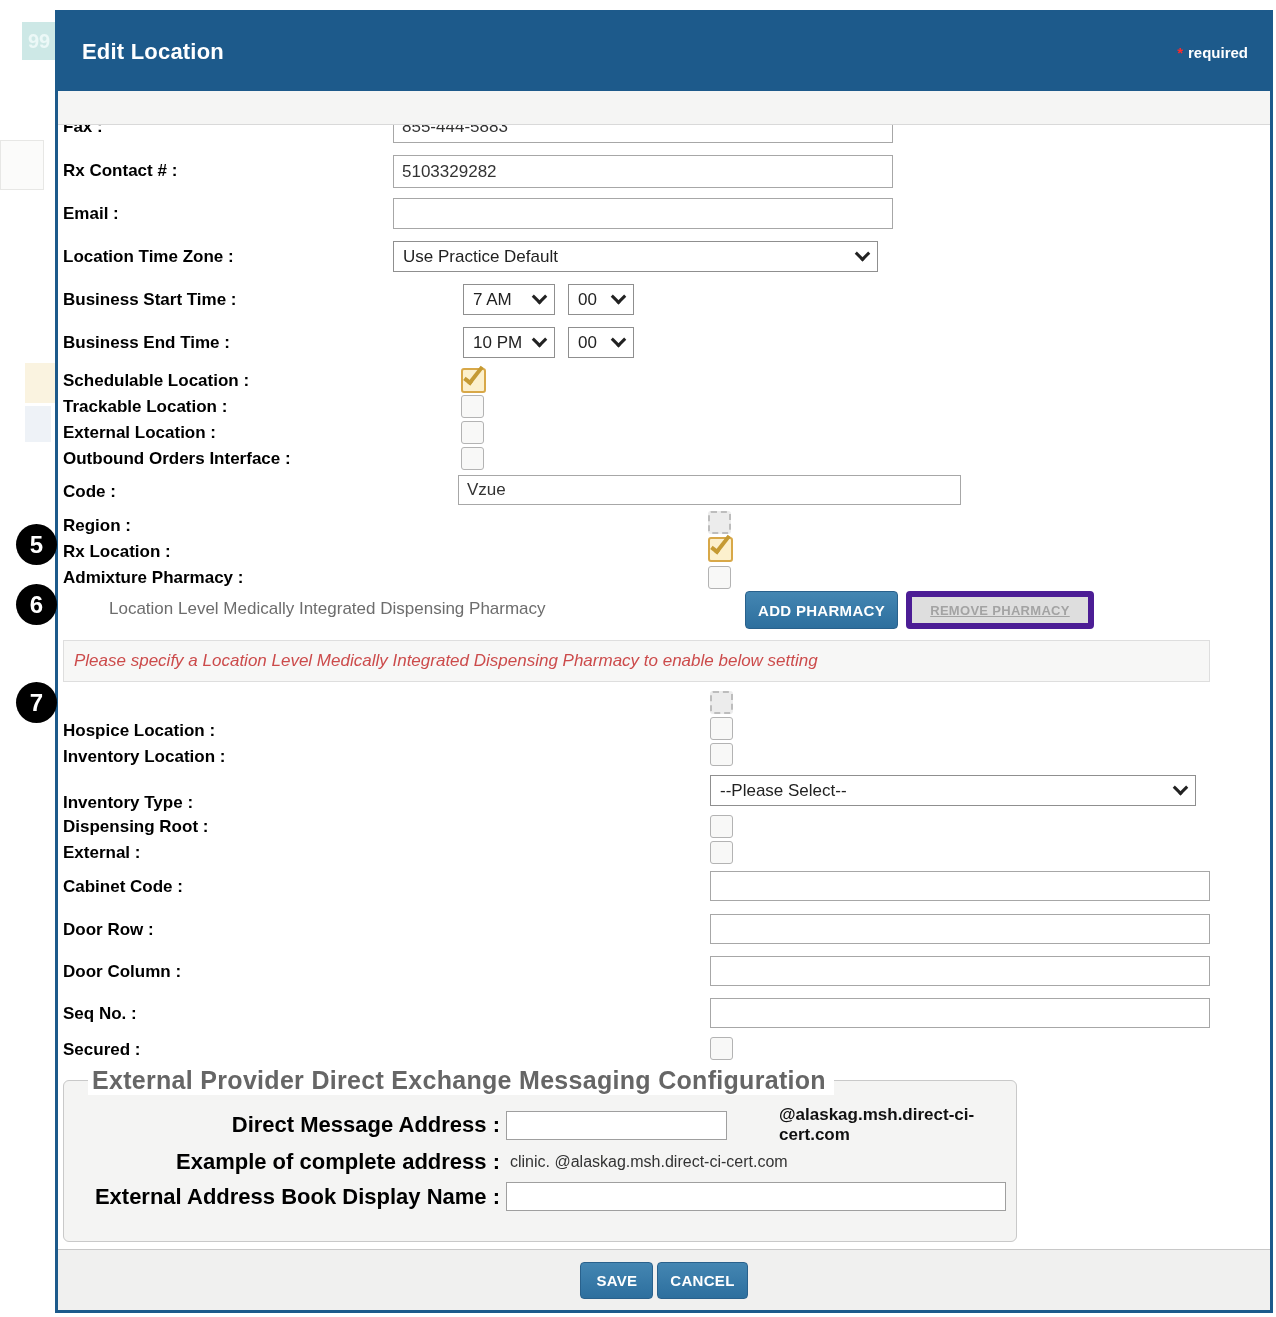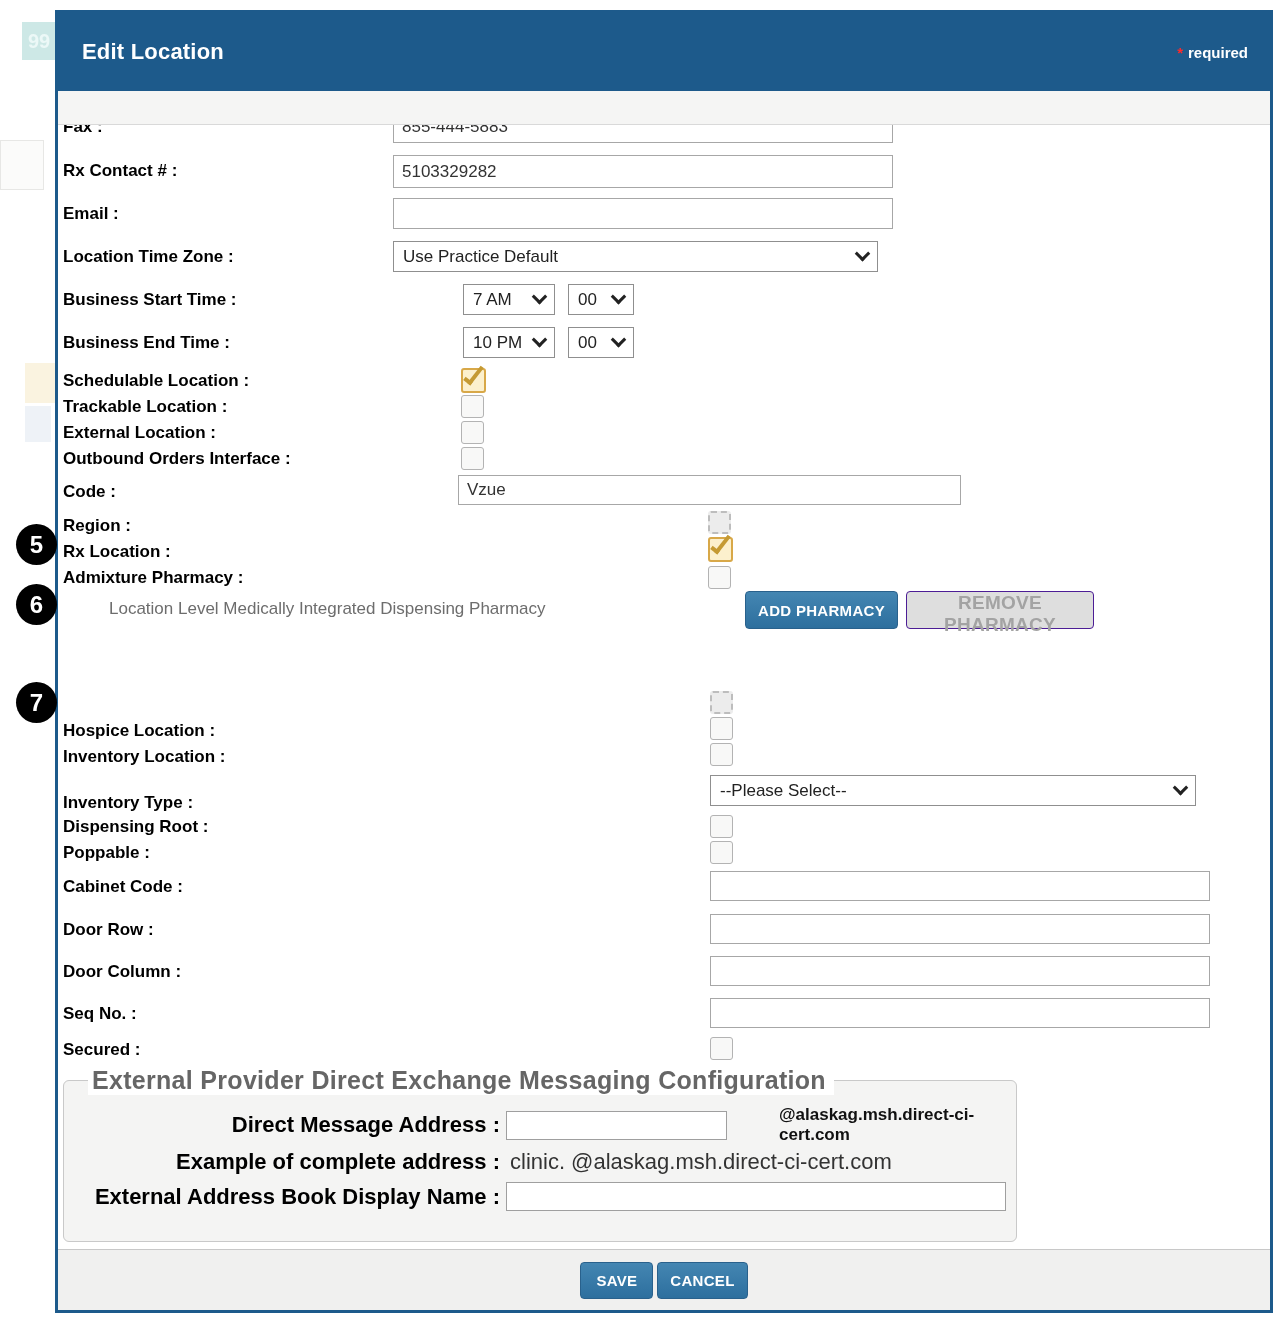--- a/index.html
+++ b/index.html
@@ -51,23 +51,23 @@
         border-radius:3px; background:#f8f8f7; }
   .cb.checked { width:25px; height:25px; background:#fcf0cd; border:2px solid #d8a848; }
   .cb.disabled { border:2px dashed #bdbdbd; background:#ececec; }
   .check { position:absolute; left:6px; top:-7px; width:9px; height:22px;
            border-right:4px solid #c59a33; border-bottom:4px solid #c59a33;
            transform:rotate(38deg); }
 
   .btn-blue { background:linear-gradient(#4486b2,#2d6f9e); color:#fff; font-weight:bold;
               font-size:15px; border:1px solid #29618c; border-radius:4px;
               font-family:"Liberation Sans", sans-serif; letter-spacing:.3px; cursor:pointer; }
-  .btn-disabled { background:#dedede; color:#a3a3a3; font-weight:bold; font-size:19px;
-                  border:1px solid #4c1d95; border-radius:4px;
-                  font-family:"Liberation Sans", sans-serif; letter-spacing:.3px; }
+  .btn-disabled { background:#dedede; color:#a3a3a3; font-weight:bold; font-size:13px;
+                  border:6px solid #4c1d95; border-radius:4px;
+                  font-family:"Liberation Sans", sans-serif; letter-spacing:.3px;text-decoration:underline; }
 
   .add-btn    { position:absolute; left:687px; top:466px; width:153px; height:38px; }
   .remove-btn { position:absolute; left:848px; top:466px; width:188px; height:38px; }
 
   .warning { position:absolute; left:5px; top:515px; width:1147px; height:42px;
              background:#f7f7f6; border:1px solid #dedede; color:#cc4b4b;
              font-style:italic; font-size:17px; display:flex; align-items:center;
              padding-left:10px; }
 
   
@@ -77,21 +77,21 @@
   .msg-fieldset legend { margin-left:14px; padding:0 8px 0 4px; background:#ffffff;
                          color:#666; font-size:25px; font-weight:bold; letter-spacing:.3px; }
   .frow { display:flex; align-items:center; }
   .f-label { width:432px; text-align:right; font-size:22px; font-weight:bold; color:#000;
              padding-right:6px; flex:none; }
   .f-input { height:29px; border:1px solid #9f9f9f; background:#fff;
              font-family:"Liberation Sans", sans-serif; font-size:16px; color:#333; padding:2px 6px; }
   .domain { font-size:17px; font-weight:bold; color:#111; margin-left:52px; }
   .note-row { margin:9px 0 2px 440px; font-size:17px; font-weight:bold; color:#111; }
   .note-row .red { color:#e60000; }
-  .example-val { font-size:22px; color:#333; margin-left:4px; }
+  .example-val { font-size:16px; color:#333; margin-left:4px; }
 
   
   .modal-footer { height:61px; background:#f0f0ef; border-top:1px solid #c8c8c8;
                   display:flex; align-items:center; justify-content:center; gap:4px; }
   .save-btn   { padding:9px 15px; }
   .cancel-btn { padding:9px 12px; }
 
   
   .num-badge { position:absolute; left:16px; width:41px; height:41px; border-radius:50%;
                background:#000; color:#fff; font-size:24px; font-weight:bold;
@@ -185,39 +185,40 @@
       <span class="check"></span>
     </div>
 
     <div class="lbl" style="top:443px;">Admixture Pharmacy :</div>
     <div class="cb" style="left:650px; top:441px;"></div>
 
     <div class="lbl lbl-gray" style="top:474px;">Location Level Medically Integrated Dispensing Pharmacy</div>
     <button class="btn-blue add-btn">ADD PHARMACY</button>
     <button class="btn-disabled remove-btn">REMOVE PHARMACY</button>
 
+    <div class="warning">Please specify a Location Level Medically Integrated Dispensing Pharmacy to enable below setting</div>
 
     <div class="cb disabled" style="left:652px; top:566px;"></div>
 
     <div class="lbl" style="top:596px;">Hospice Location :</div>
     <div class="cb" style="left:652px; top:592px;"></div>
 
     <div class="lbl" style="top:622px;">Inventory Location :</div>
     <div class="cb" style="left:652px; top:618px;"></div>
 
     <div class="lbl" style="top:668px;text-align:center;">Inventory Type :</div>
     <div class="sel" style="left:652px; top:650px; width:486px;">
       <span class="sel-val">--Please Select--</span>
       <span class="chev"></span>
     </div>
 
     <div class="lbl" style="top:692px;">Dispensing Root :</div>
     <div class="cb" style="left:652px; top:690px;"></div>
 
-    <div class="lbl" style="top:718px;">Poppable :</div>
+    <div class="lbl" style="top:718px;">External :</div>
     <div class="cb" style="left:652px; top:716px;"></div>
 
     <div class="lbl" style="top:752px;">Cabinet Code :</div>
     <input class="ti" style="left: 652px; top: 746px; width: 500px;" value="">
 
     <div class="lbl" style="top:795px;">Door Row :</div>
     <input class="ti" style="left: 652px; top: 789px; width: 500px;" value="">
 
     <div class="lbl" style="top:837px;">Door Column :</div>
     <input class="ti" style="left: 652px; top: 831px; width: 500px;" value="">

